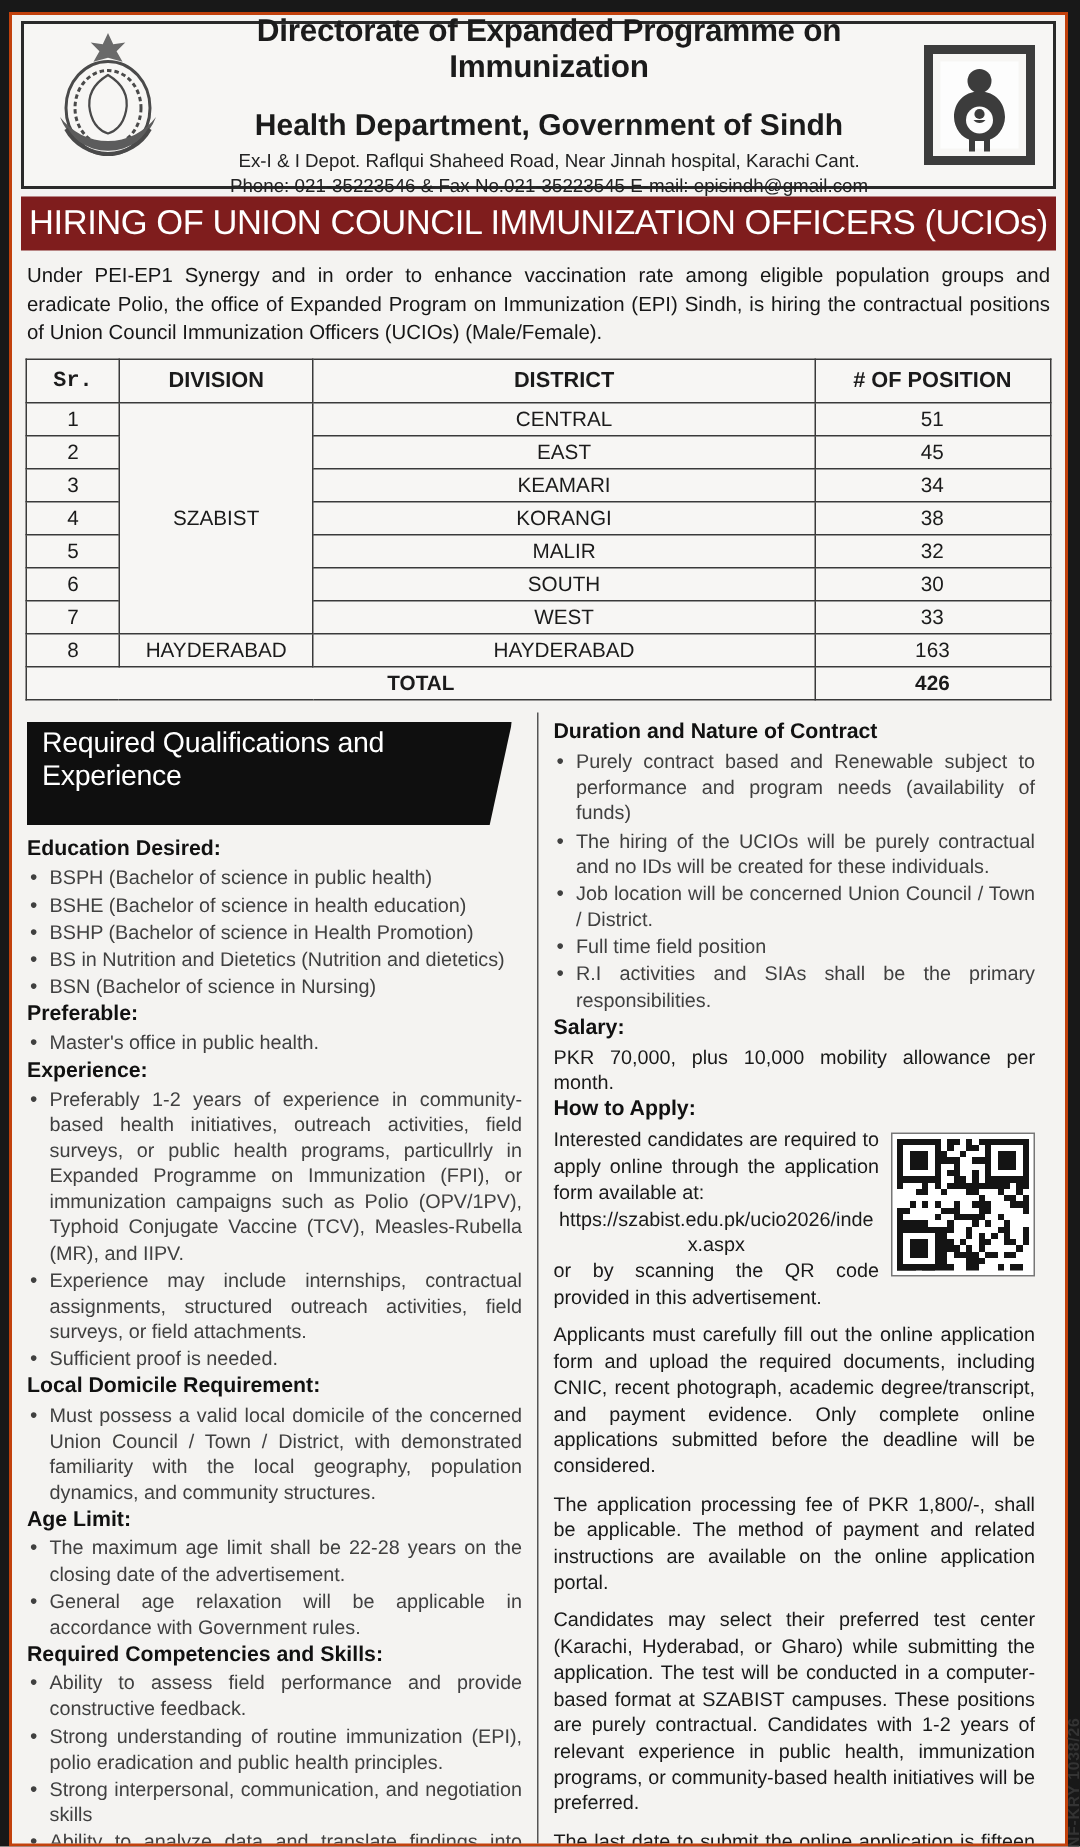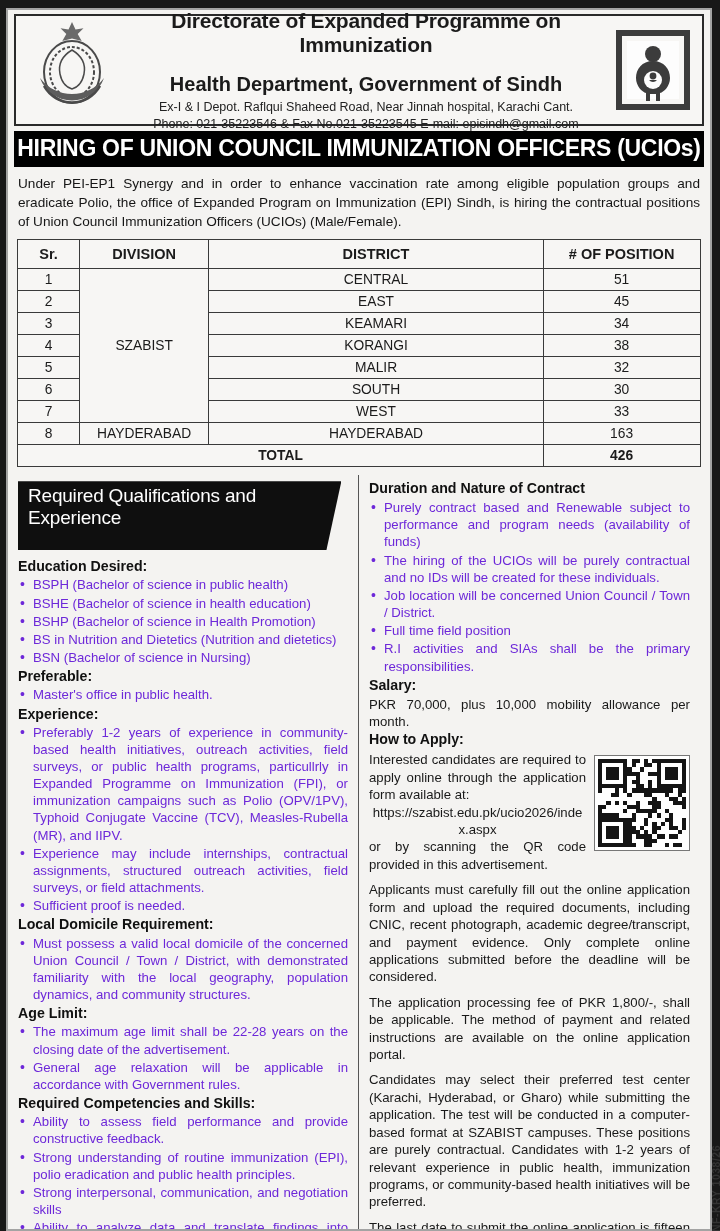--- a/index.html
+++ b/index.html
@@ -6,75 +6,75 @@
   html,body { width:720px; }
   body {
     background:#181818;
     font-family:"Liberation Sans", sans-serif;
     color:#1b1b1b;
     width:720px; height:1231px; overflow:hidden;
     position:relative;
   }
   .ad {
     position:absolute; top:8px; left:6px; width:706px; height:1223px;
-    background:#f4f3f1; border:2px solid #a3a3a3; padding:4px 6px 0 6px;
+    background:#f4f3f1; border:2px solid #c2410c; padding:4px 6px 0 6px;
     overflow:hidden;
   }
   
   .header-box {
     border:2px solid #2a2a2a; background:#f7f6f4;
     display:flex; align-items:center; gap:8px;
     padding:6px 10px; height:112px;
   }
   .crest { width:92px; flex:0 0 92px; display:flex; justify-content:center; }
   .header-text { flex:1; text-align:center; line-height:1.15; }
   .org1 { font-size:21px; font-weight:700; letter-spacing:-0.2px; }
   .org2 { font-size:20px; font-weight:700; margin-top:16px; }
   .addr { font-size:12.5px; margin-top:4px; color:#222; }
   .contact { font-size:12.5px; margin-top:2px; color:#222; }
   .epi-logo { width:78px; flex:0 0 78px; display:flex; justify-content:center; }
   
   .banner {
-    margin-top:5px; background:#000000; color:#fff; text-align:center;
-    font-size:23px; font-weight:700; letter-spacing:-0.3px;
+    margin-top:5px; background:#7f1d1d; color:#fff; text-align:center;
+    font-size:23px; font-weight:400; letter-spacing:-0.3px;
     padding:4px 0 5px 0;
   }
   
   .intro {
     font-size:13.6px; line-height:1.38; text-align:justify;
     padding:8px 4px 6px 4px; color:#161616;
   }
   
   table.positions {
     width:99%; margin:2px auto 8px auto; border-collapse:collapse;
     background:#f7f6f4;
   }
   table.positions th, table.positions td {
     border:1.5px solid #3a3a3a; text-align:center;
     font-size:13.8px; padding:3px 4px; color:#1b1b1b;
   }
   table.positions th { font-weight:700; font-size:14.5px; padding:6px 4px; }
-  th.col-sr { width:9%; } th.col-div { width:19%; } th.col-dist { width:49%; } th.col-pos { width:23%; }
+  th.col-sr { width:9%;font-family:Liberation Mono, monospace; } th.col-div { width:19%; } th.col-dist { width:49%; } th.col-pos { width:23%; }
   td.division-cell { font-weight:400; font-size:14.5px; }
   tr.total-row td { font-weight:700; }
   
   .columns { display:flex; margin-top:2px; }
   .col-left { width:50%; padding:4px 10px 0 4px; border-right:1.5px solid #555; }
   .col-right { width:50%; padding:4px 14px 0 10px; }
   .ribbon {
     background:#0f0f0f; color:#fff; font-weight:400; font-size:19px;
     padding:4px 10px 21px 10px; margin:2px 0 7px 0; width:98%;
     clip-path:polygon(0 0, 100% 0, calc(100% - 15px) 100%, 0 100%);
     letter-spacing:-0.2px;
   }
   .sec-title { font-weight:700; font-size:14.2px; line-height:1.35; color:#111; }
   ul.bullets { list-style:none; margin:0 0 1px 0; }
   ul.bullets li {
     font-size:13.2px; line-height:1.3; text-align:justify;
-    padding-left:15px; position:relative; color:#6d28d9; margin-bottom:1px;
+    padding-left:15px; position:relative; color:#404040; margin-bottom:1px;
   }
   ul.bullets li::before { content:"•"; position:absolute; left:2px; top:-1px; font-size:14px; }
   
   .r-sec-title { font-weight:700; font-size:14.2px; line-height:1.4; color:#111; }
   .r-text { font-size:13.2px; line-height:1.32; text-align:justify; color:#191919; }
   .howto-wrap { display:flex; gap:8px; align-items:flex-start; margin-top:1px; }
   .howto-text { flex:1; }
   .url-line { word-break:break-all; text-align:center; }
   .qr { background:#fff; border:1px solid #777; padding:3px; }
   .qr svg { display:block; width:100%; height:100%; }

